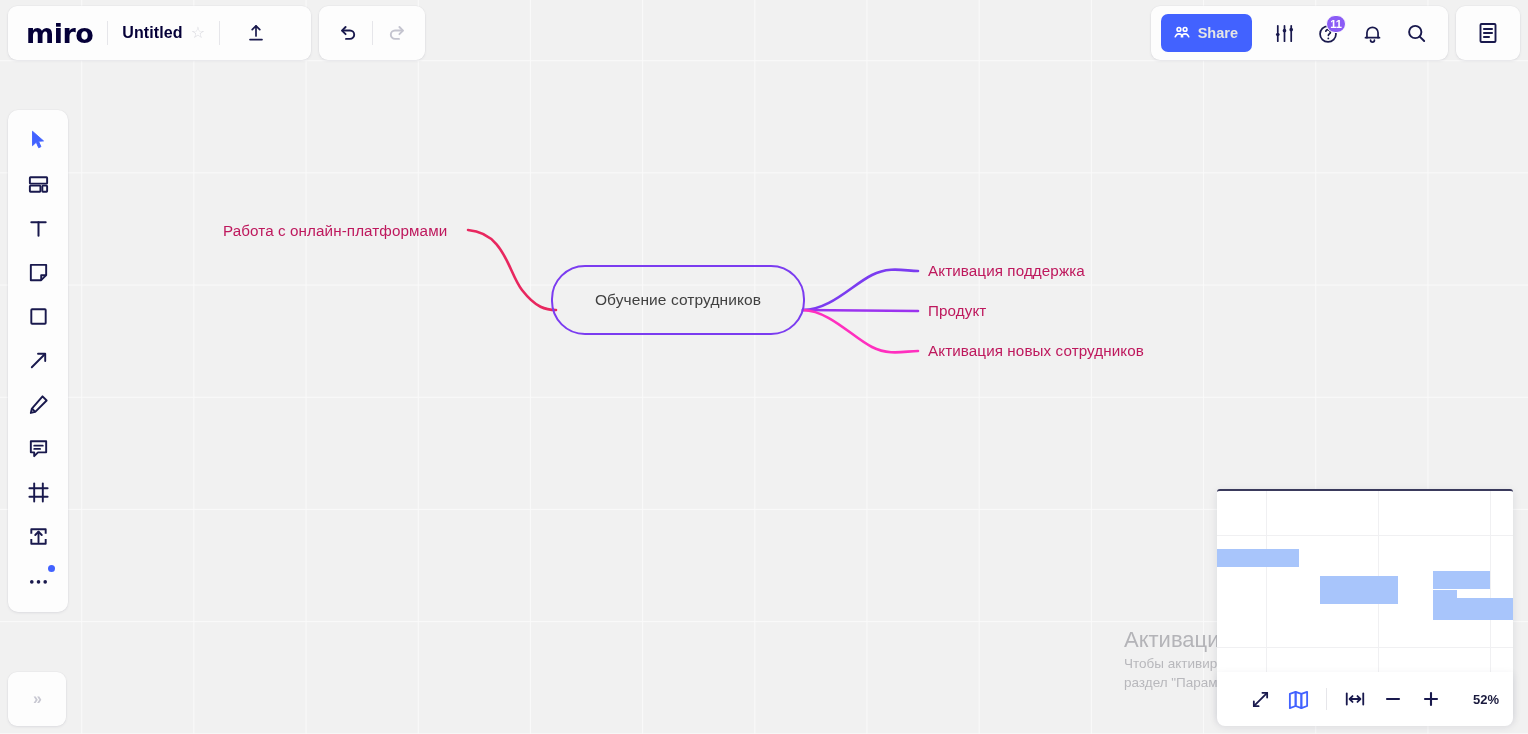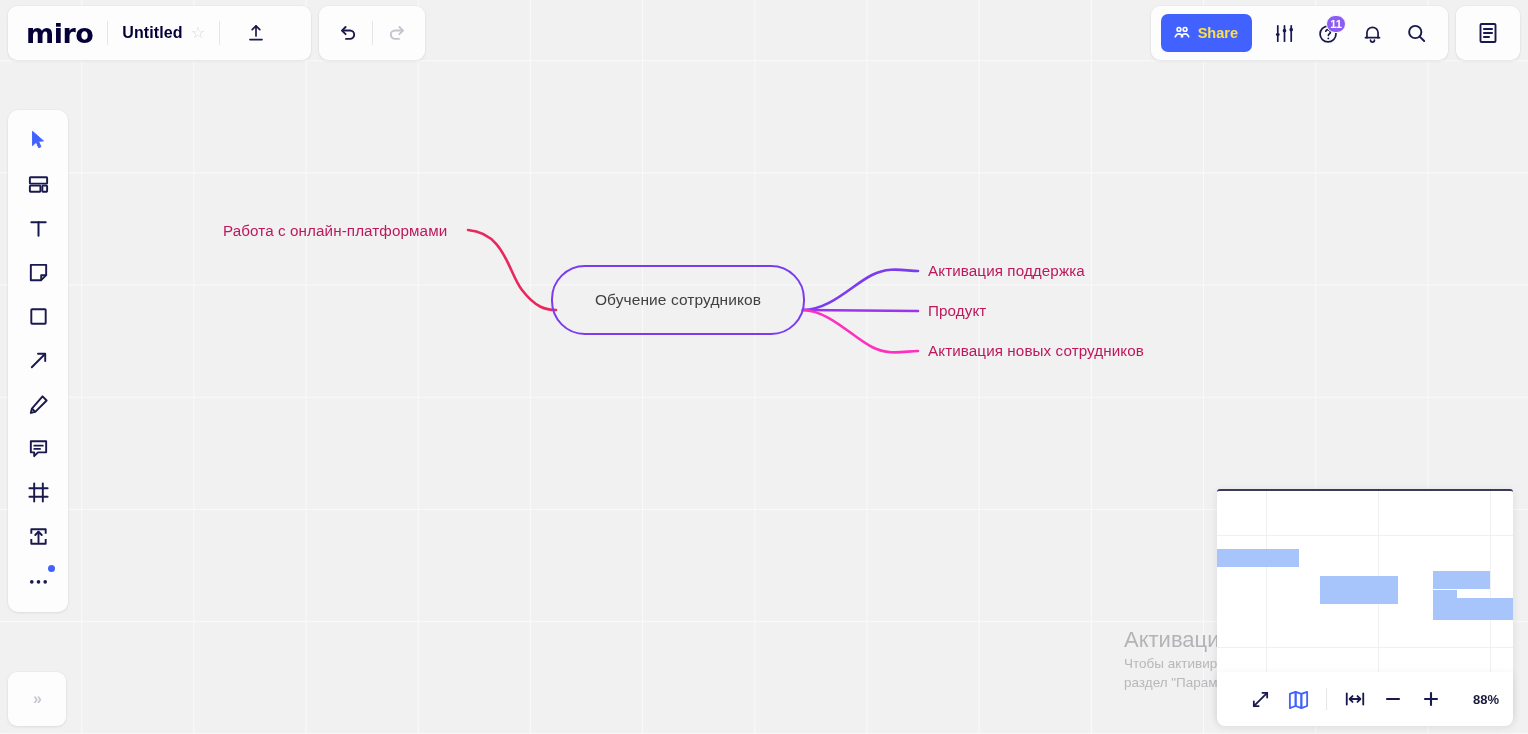--- a/index.html
+++ b/index.html
@@ -98,21 +98,21 @@
   
   #header-right {
     position: absolute; right: 80px; top: 6px;
     height: 54px;
     display: flex; align-items: center;
     padding: 0 12px 0 10px;
     gap: 4px;
   }
   .share-btn {
     background: #4262ff;
-    color: #fde047;
+    color: #e5e5e5;
     border-radius: 7px;
     height: 38px;
     display: flex; align-items: center;
     gap: 7px;
     padding: 0 14px 0 12px;
     font-size: 14.5px; font-weight: bold;
     cursor: pointer;
     margin-right: 8px;
   }
   .badge {
@@ -482,16 +482,16 @@
       <svg width="20" height="20" viewBox="0 0 20 20" stroke="#19194d" stroke-width="2.1" stroke-linecap="round">
         <path d="M4 10 H16"></path>
       </svg>
     </div>
     <div class="zb-btn">
       <svg width="20" height="20" viewBox="0 0 20 20" stroke="#19194d" stroke-width="2.1" stroke-linecap="round">
         <path d="M4 10 H16"></path>
           <path d="M10 4 V16"></path>
       </svg>
     </div>
-    <div id="zoom-level">88%</div>
+    <div id="zoom-level">52%</div>
   </div>
 
 </div>
 
 </body></html>

